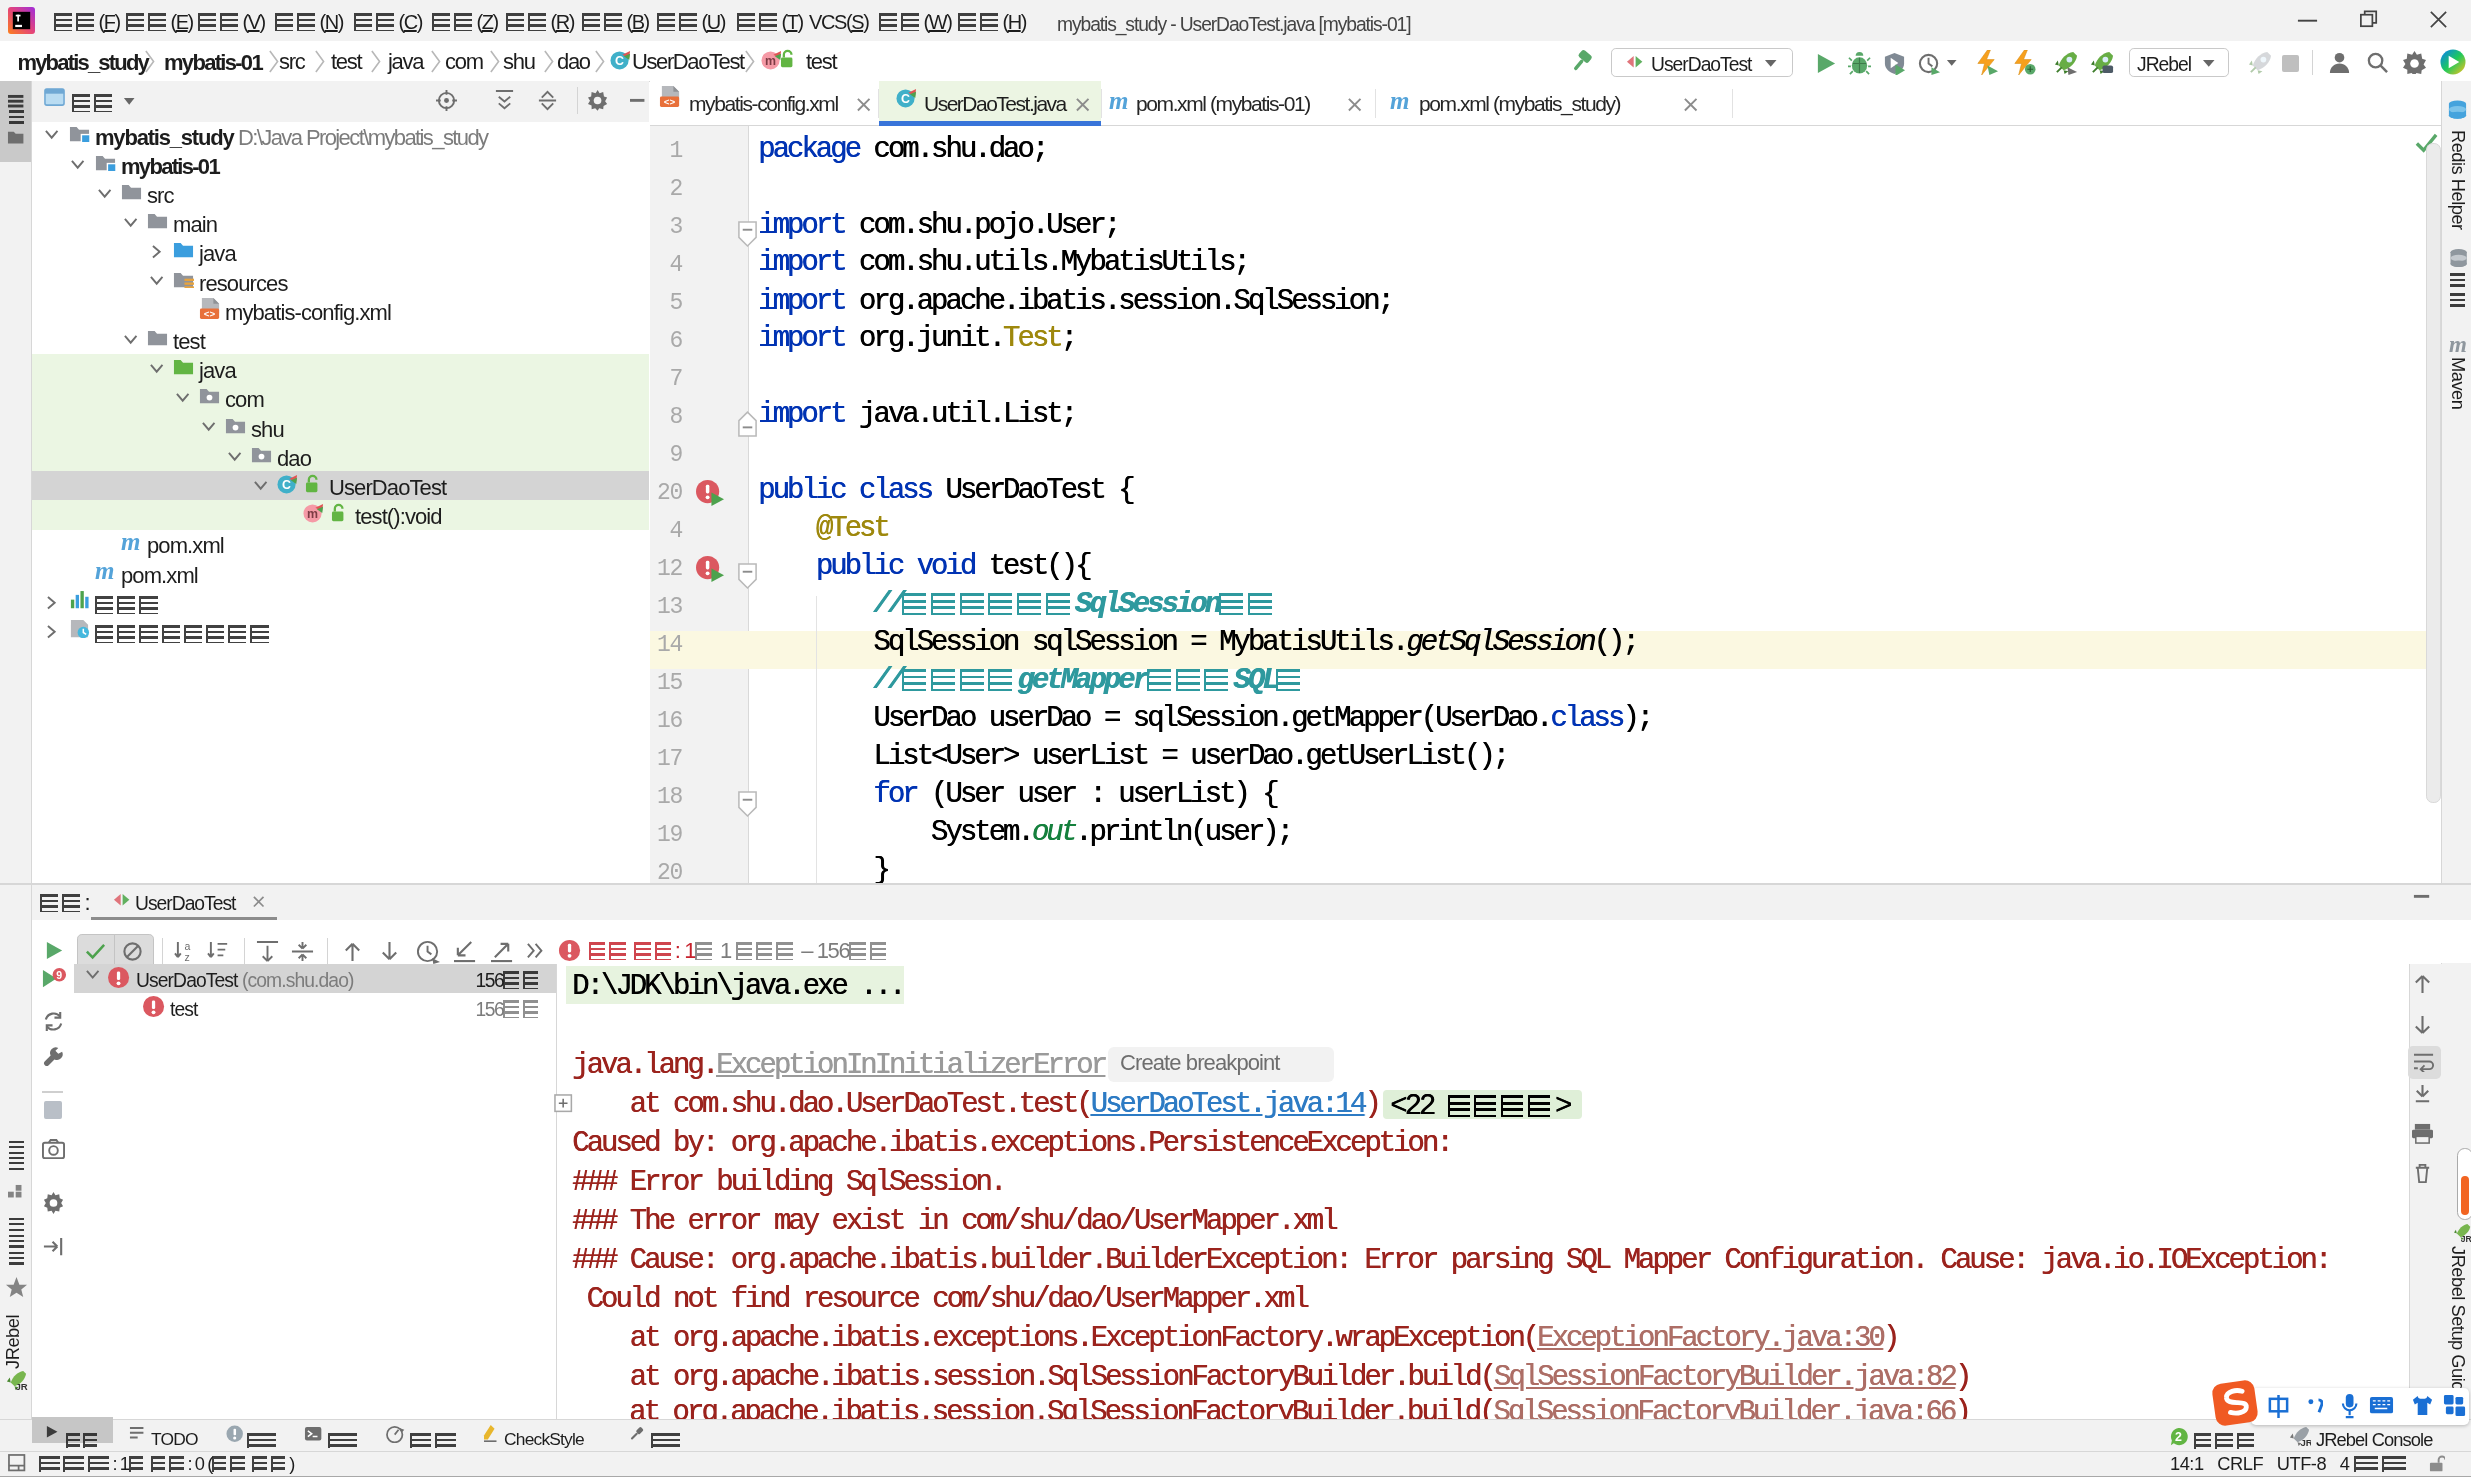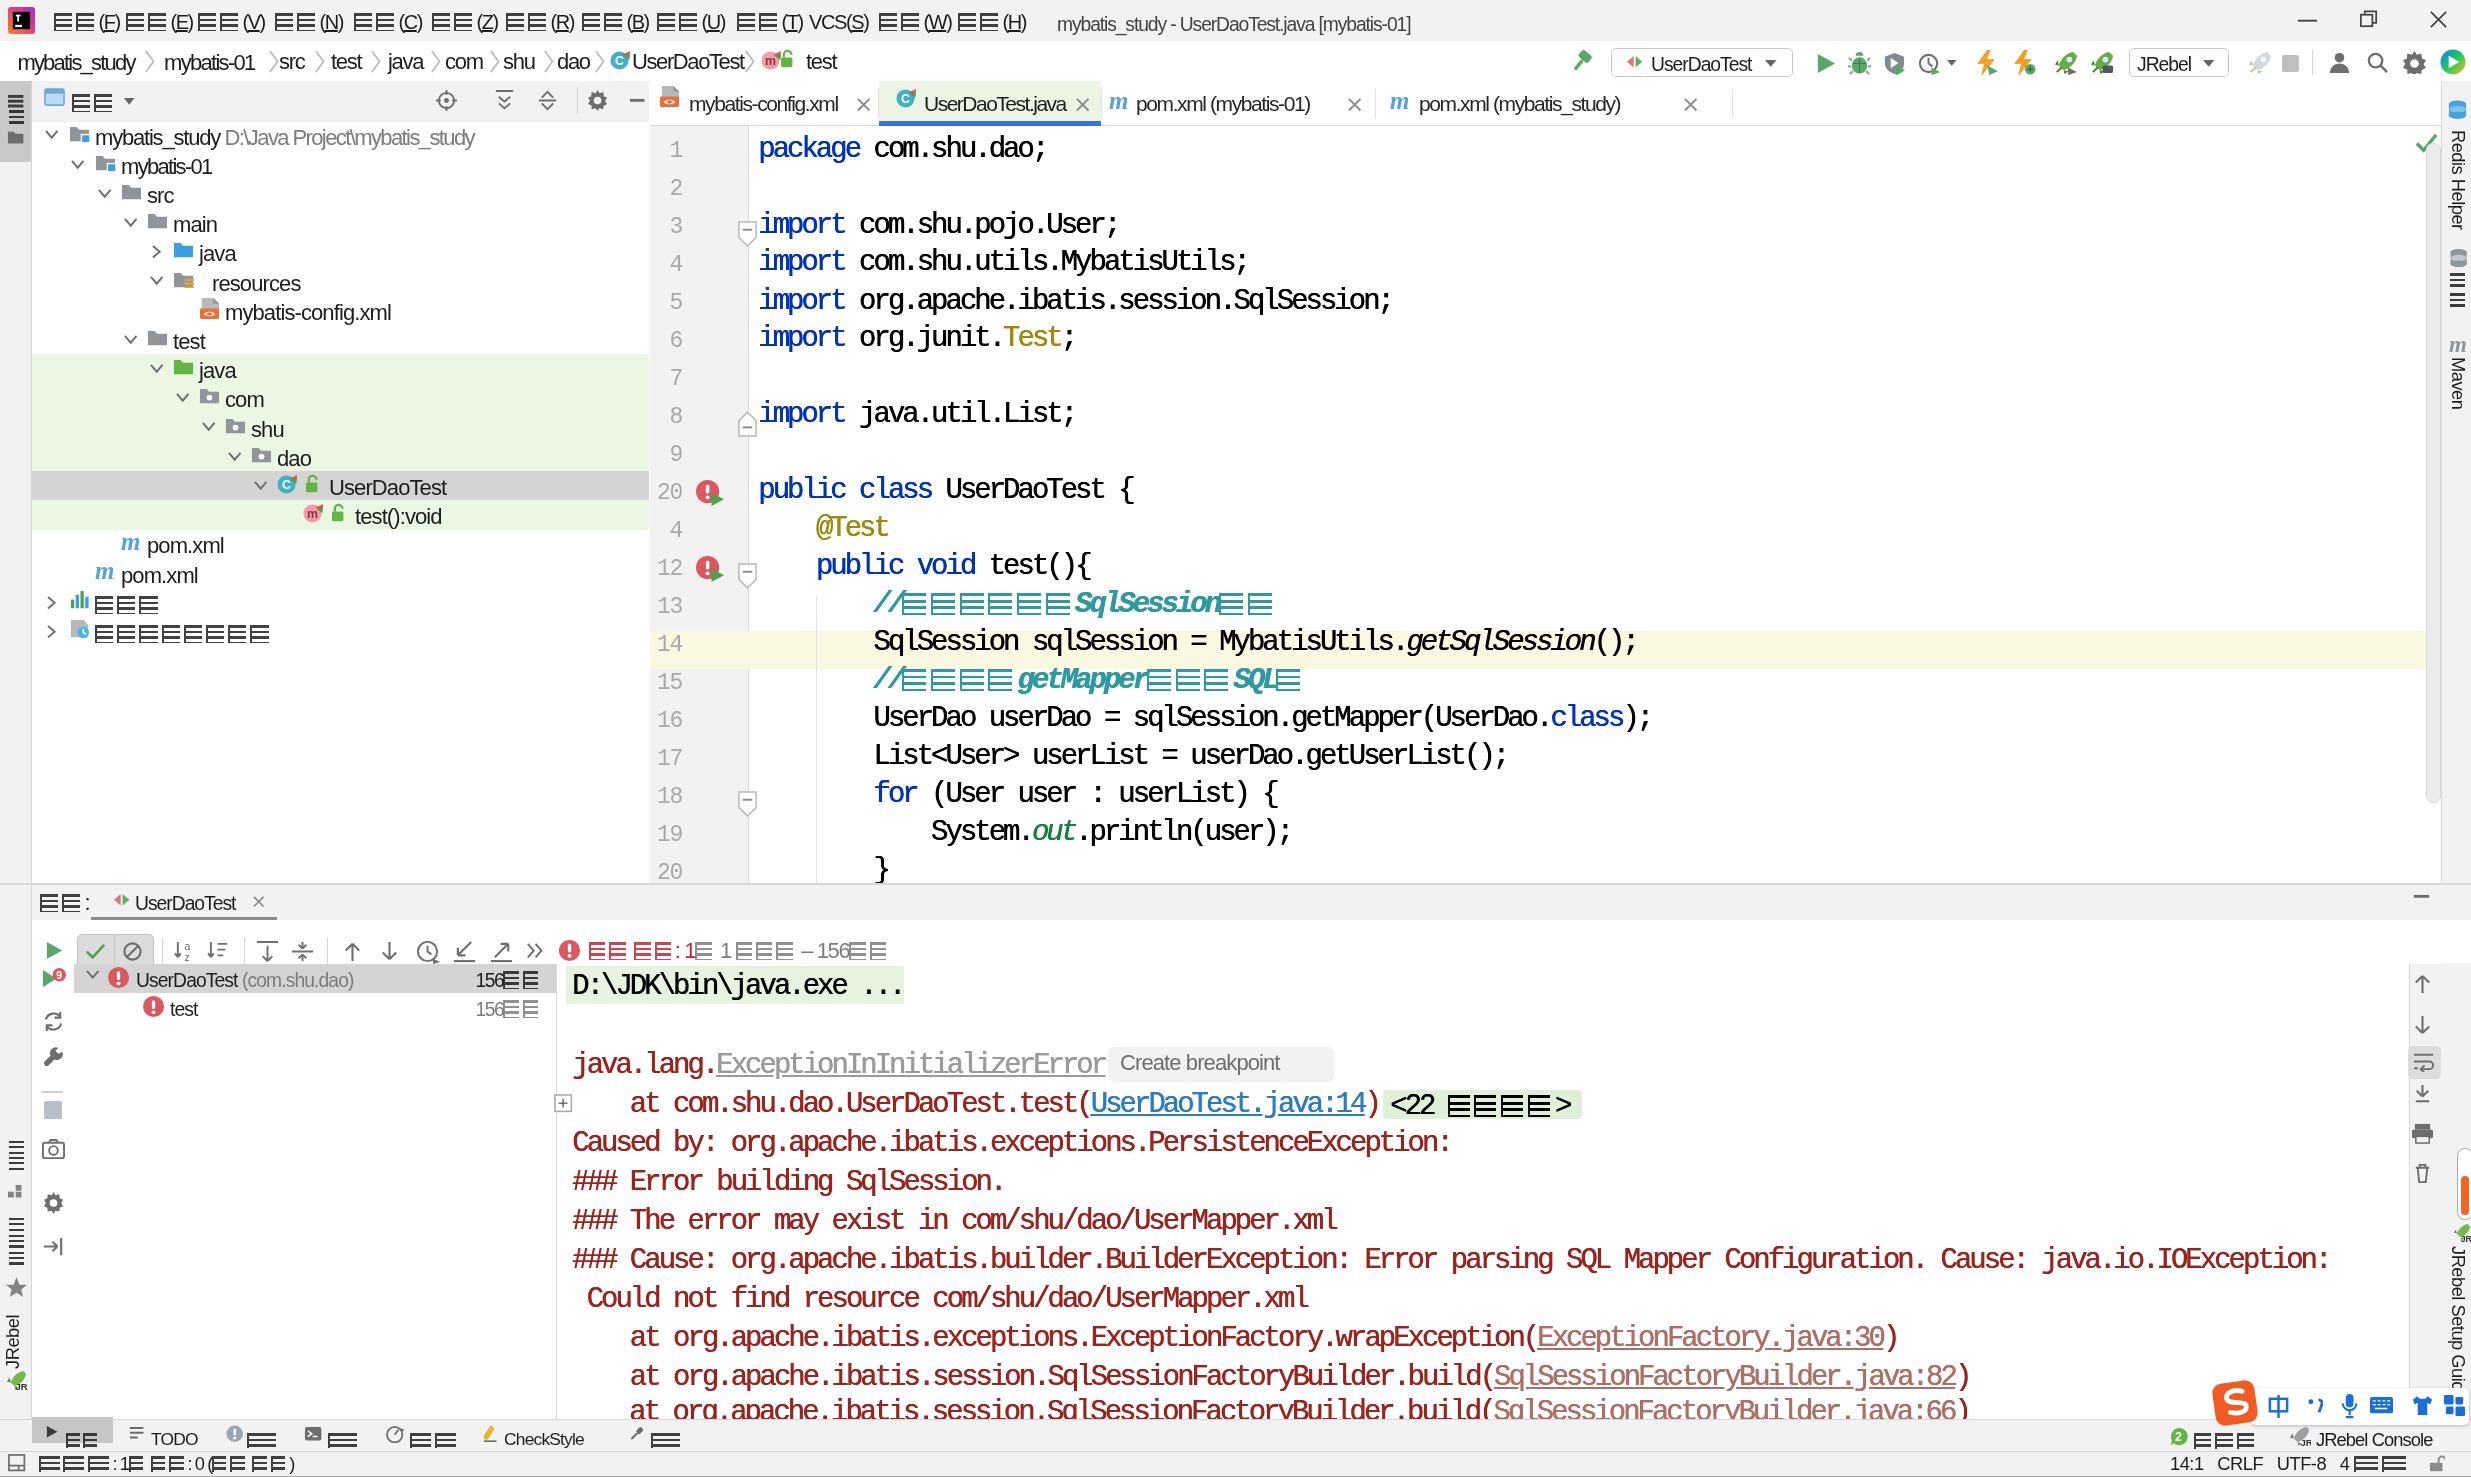--- a/index.html
+++ b/index.html
@@ -1,18 +1,18 @@
 <!DOCTYPE html>
 <html><head><meta charset="utf-8"><style>
 html,body{margin:0;padding:0}
 body{width:2472px;height:1477px;position:relative;overflow:hidden;background:#fff;
  font-family:"Liberation Sans",sans-serif;-webkit-font-smoothing:antialiased}
 .a{position:absolute}
 .t{font-size:22px;letter-spacing:-1.4px;color:#1d1d1d;white-space:pre}
-.b{font-weight:normal}
+.b{font-weight:bold}
 .g{color:#7c7c7c}
 .z{display:inline-block;vertical-align:-2.4px;height:18.3px;opacity:.84;
  background:repeating-linear-gradient(180deg,currentColor 0 2.5px,transparent 2.5px 5.7px),
  linear-gradient(90deg,currentColor 0 1.9px,transparent 1.9px)}
 .zm{display:inline-block;vertical-align:-2.9px;height:22px;
  background:repeating-linear-gradient(180deg,currentColor 0 2.9px,transparent 2.9px 6.6px),
  linear-gradient(90deg,currentColor 0 2.1px,transparent 2.1px)}
 .cd{font-family:"Liberation Mono",monospace;font-size:29px;letter-spacing:-3px;
  line-height:38px;white-space:pre;margin:0;color:#000;text-shadow:0.5px 0 currentColor}
 .gu{font-family:"Liberation Mono",monospace;font-size:23px;letter-spacing:-1.3px;color:#a9a9a9;line-height:38px}
@@ -328,21 +328,21 @@
     <path d="M2 2 L8 9 L14 2" fill="none" stroke="#6e6e6e" stroke-width="2"></path>
   </svg>
 <svg class="a" style="left:173px;top:270px;" width="21" height="18.3" viewBox="0 0 22 19">
     <path d="M1 3 h7 l2.5 3 h10.5 v12 h-20 Z" fill="#90949b"></path>
     <g>
       <rect x="12" y="9" width="10" height="2.4" fill="#e8a33d"></rect>
       <rect x="12" y="13" width="10" height="2.4" fill="#e8a33d"></rect>
       <rect x="12" y="17" width="10" height="2.4" fill="#e8a33d"></rect>
     </g>
   </svg>
-<div class="a t" style="left:212px;top:271px;text-align:center;"><span style="letter-spacing:-0.9px">resources</span></div>
+<div class="a t" style="left:199px;top:271px;text-align:center;"><span style="letter-spacing:-0.9px">resources</span></div>
 <svg class="a" style="left:199px;top:297px;" width="23" height="23" viewBox="0 0 24 24">
     <path d="M3 1 h12 l6 6 v10 h-18 Z" fill="#b6b8bc"></path>
     <path d="M15 1 l6 6 h-6 Z" fill="#8f9296"></path>
 <rect x="1" y="12" width="20" height="11" rx="1.5" fill="#e8703a"></rect>
     <text x="11" y="21" font-size="10" font-weight="bold" fill="#fff" text-anchor="middle" font-family="Liberation Mono">&lt;&gt;</text>
   </svg>
 <div class="a t" style="left:225px;top:300px;"><span style="letter-spacing:-0.9px">mybatis-config.xml</span></div>
 <svg class="a" style="left:123px;top:334px;" width="15.4" height="11.6" viewBox="0 0 16 12">
     <path d="M2 2 L8 9 L14 2" fill="none" stroke="#6e6e6e" stroke-width="2"></path>
   </svg>

